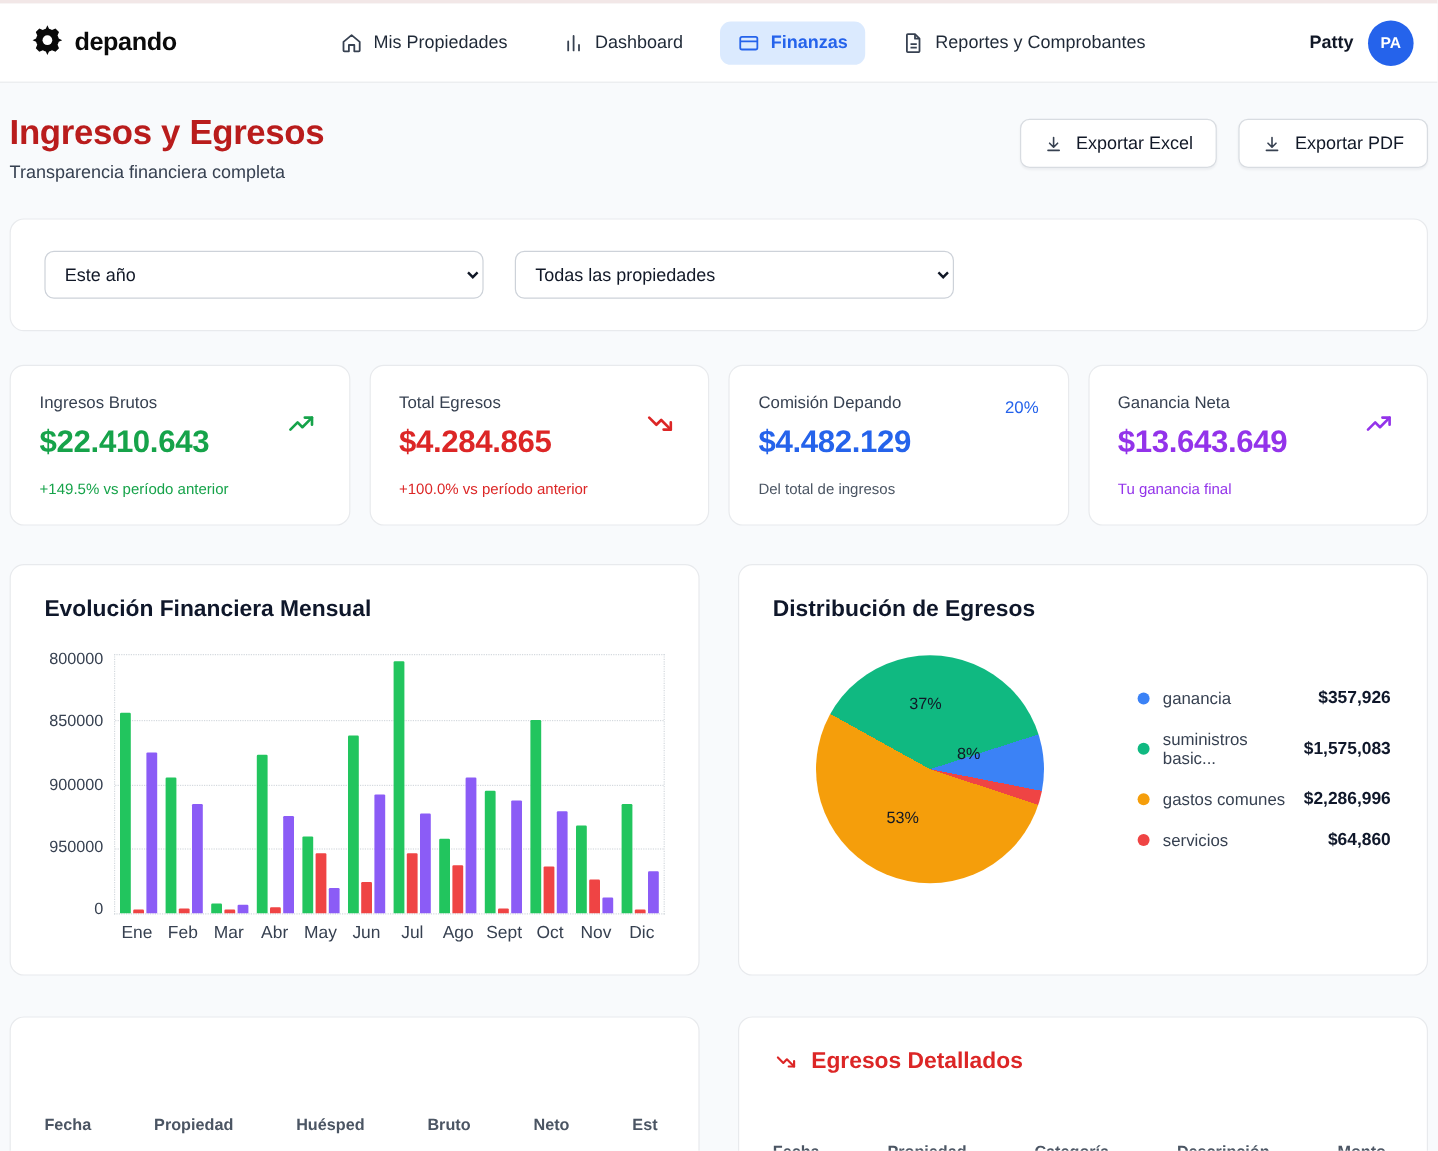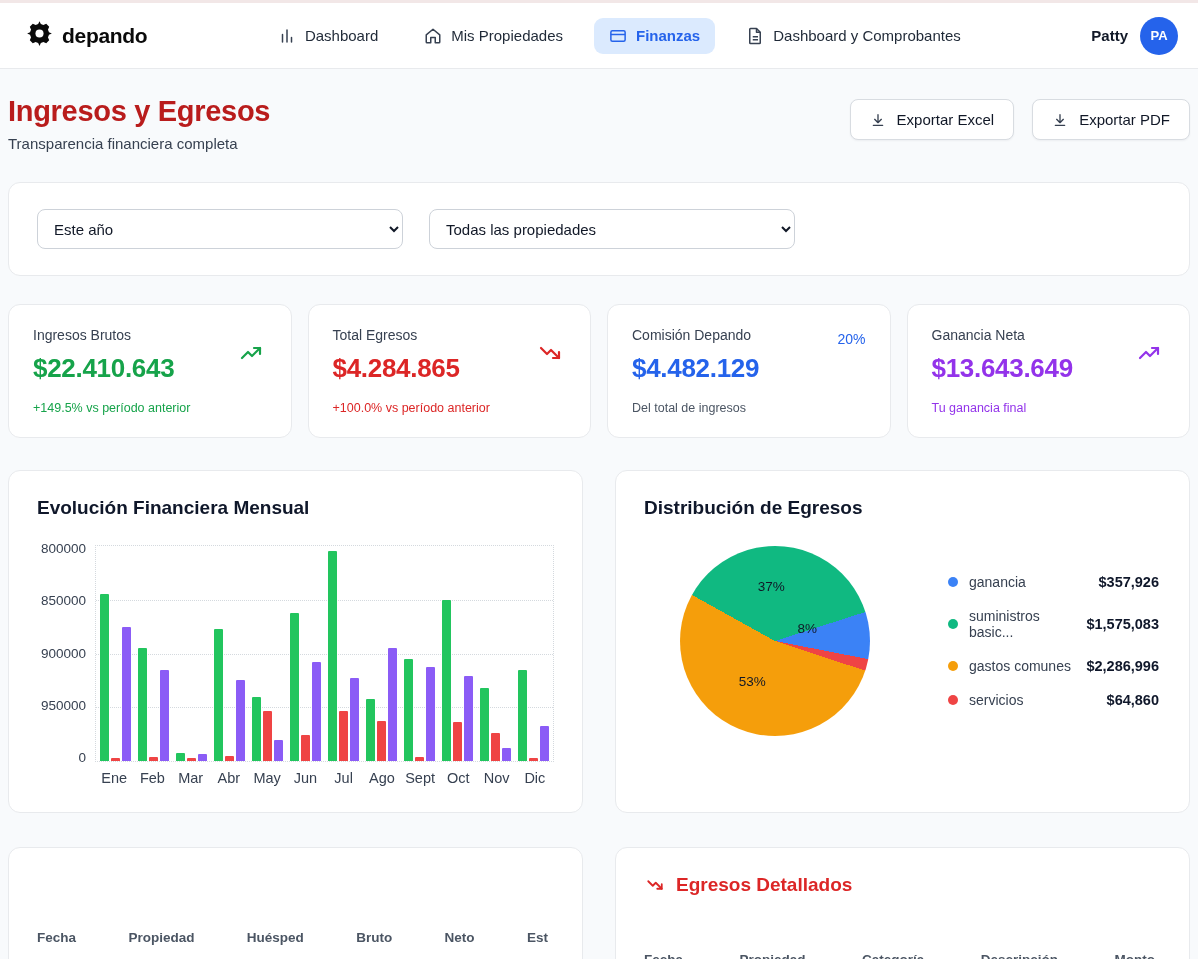--- a/index.html
+++ b/index.html
@@ -79,51 +79,51 @@
       <svg width="27" height="27" viewBox="0 0 24 24" fill="#0a0a0a">
           <path d="M12 1l1.2 2.6c.8.2 1.5.5 2.2.9L18 3.4 20.6 6l-1.1 2.6c.4.7.7 1.4.9 2.2L23 12l-2.6 1.2c-.2.8-.5 1.5-.9 2.2l1.1 2.6L18 20.6l-2.6-1.1c-.7.4-1.4.7-2.2.9L12 23l-1.2-2.6c-.8-.2-1.5-.5-2.2-.9L6 20.6 3.4 18l1.1-2.6c-.4-.7-.7-1.4-.9-2.2L1 12l2.6-1.2c.2-.8.5-1.5.9-2.2L3.4 6 6 3.4l2.6 1.1c.7-.4 1.4-.7 2.2-.9z"></path>
           <circle cx="12" cy="12" r="3.6" fill="#fff"></circle>
         </svg>
     </span>
     <span class="brand-name">depando</span>
   </div>
   <nav class="nav-center" id="main-nav">
       <div class="nav-item">
         <span class="nav-icon">
+          <svg viewBox="0 0 24 24" width="18" height="18" fill="none" stroke="currentColor" stroke-width="2" stroke-linejoin="round">
+            <path d="M3 10.5 12 3l9 7.5V20a1 1 0 0 1-1 1h-5v-7h-6v7H4a1 1 0 0 1-1-1z"></path>
+          </svg>
+        </span>
+        <span class="nav-label">Mis Propiedades</span>
+      </div>
+      <div class="nav-item">
+        <span class="nav-icon">
           <svg viewBox="0 0 24 24" width="18" height="18" fill="none" stroke="currentColor" stroke-width="2" stroke-linecap="round">
             <path d="M6 20V10M12 20V4M18 20V14"></path>
           </svg>
         </span>
         <span class="nav-label">Dashboard</span>
-      </div>
-      <div class="nav-item">
-        <span class="nav-icon">
-          <svg viewBox="0 0 24 24" width="18" height="18" fill="none" stroke="currentColor" stroke-width="2" stroke-linejoin="round">
-            <path d="M3 10.5 12 3l9 7.5V20a1 1 0 0 1-1 1h-5v-7h-6v7H4a1 1 0 0 1-1-1z"></path>
-          </svg>
-        </span>
-        <span class="nav-label">Mis Propiedades</span>
       </div>
       <div class="nav-item active">
         <span class="nav-icon">
           <svg viewBox="0 0 24 24" width="18" height="18" fill="none" stroke="currentColor" stroke-width="2">
             <rect x="2.5" y="5" width="19" height="14" rx="2"></rect>
             <path d="M2.5 10h19"></path>
           </svg>
         </span>
         <span class="nav-label">Finanzas</span>
       </div>
       <div class="nav-item">
         <span class="nav-icon">
           <svg viewBox="0 0 24 24" width="18" height="18" fill="none" stroke="currentColor" stroke-width="2" stroke-linejoin="round">
             <path d="M6 2h8l5 5v14a1 1 0 0 1-1 1H6a1 1 0 0 1-1-1V3a1 1 0 0 1 1-1z"></path>
             <path d="M14 2v5h5M9 13h7M9 17h7"></path>
           </svg>
         </span>
-        <span class="nav-label">Dashboard y Comprobantes</span>
+        <span class="nav-label">Reportes y Comprobantes</span>
       </div>
     </nav>
   <div class="nav-user">
     <span class="user-name">Patty</span>
     <span class="avatar">PA</span>
   </div>
 </header>
 
 <main class="main">
 

